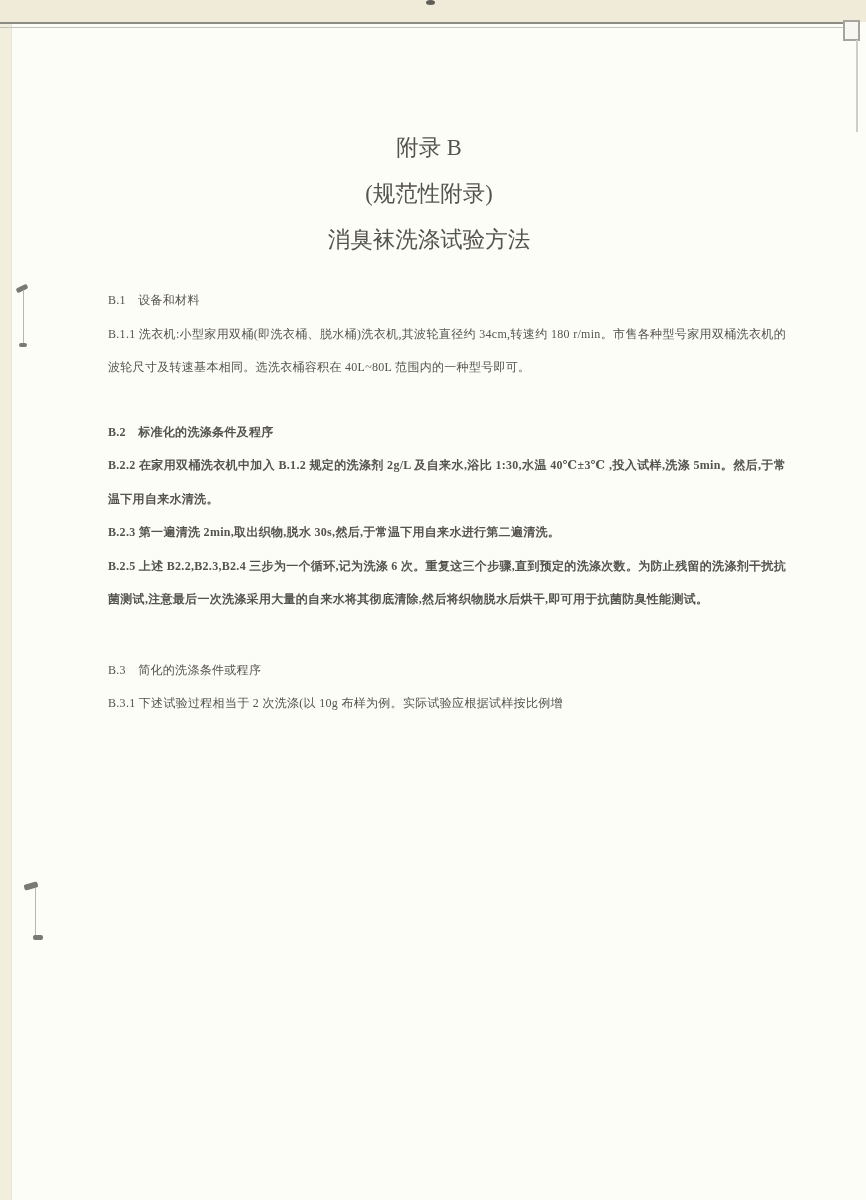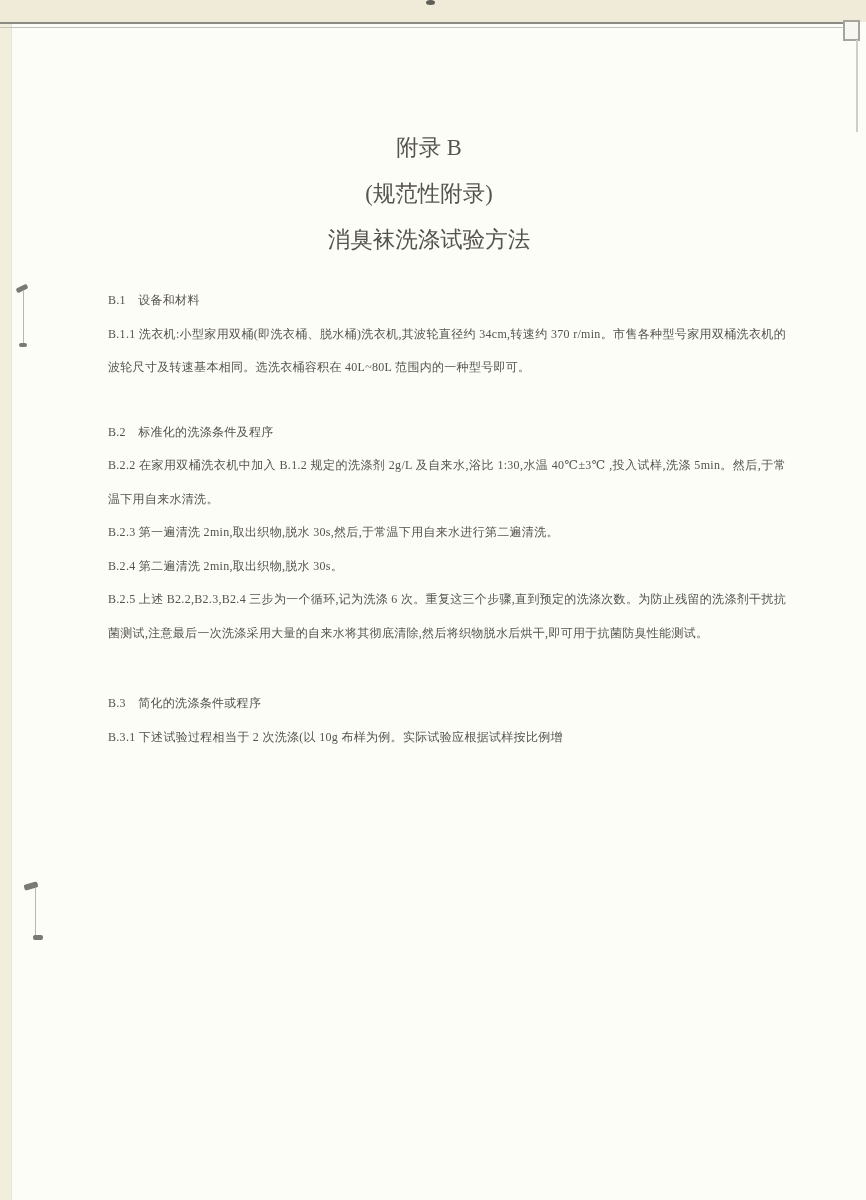--- a/index.html
+++ b/index.html
@@ -40,21 +40,21 @@
   .title-block{
     position:absolute;left:0;top:125px;width:866px;transform:translateX(-4px);
     text-align:center;font-size:22.5px;line-height:46px;color:var(--ink);
   }
   .doc-body{
     position:absolute;left:108px;top:284px;width:678px;
     font-size:12px;line-height:33.5px;letter-spacing:0.3px;
     text-align:justify;color:var(--ink);
   }
   .doc-body p{margin:0;}
-  .sec-2{margin-top:31px;}
+  .sec-2{margin-top:31px;font-weight:bold;}
   .sec-3{margin-top:37px;}
 </style>
 </head>
 <body>
 
 <div class="left-strip"></div>
 <div class="top-band"></div>
 <div class="top-line"></div>
 <div class="top-line-2"></div>
 <div class="corner-tab"></div>
@@ -73,26 +73,25 @@
 
 <div class="title-block">
   <div>附录 B</div>
   <div>(规范性附录)</div>
   <div>消臭袜洗涤试验方法</div>
 </div>
 
 <div class="doc-body">
   <div class="section sec-1">
     <p class="section-heading">B.1　设备和材料</p>
-    <p>B.1.1 洗衣机:小型家用双桶(即洗衣桶、脱水桶)洗衣机,其波轮直径约 34cm,转速约 370 r/min。市售各种型号家用双桶洗衣机的波轮尺寸及转速基本相同。选洗衣桶容积在 40L~80L 范围内的一种型号即可。</p>
+    <p>B.1.1 洗衣机:小型家用双桶(即洗衣桶、脱水桶)洗衣机,其波轮直径约 34cm,转速约 180 r/min。市售各种型号家用双桶洗衣机的波轮尺寸及转速基本相同。选洗衣桶容积在 40L~80L 范围内的一种型号即可。</p>
   </div>
   <div class="section sec-2">
     <p class="section-heading">B.2　标准化的洗涤条件及程序</p>
     <p>B.2.2 在家用双桶洗衣机中加入 B.1.2 规定的洗涤剂 2g/L 及自来水,浴比 1:30,水温 40℃±3℃ ,投入试样,洗涤 5min。然后,于常温下用自来水清洗。</p>
     <p>B.2.3 第一遍清洗 2min,取出织物,脱水 30s,然后,于常温下用自来水进行第二遍清洗。</p>
-    <p>B.2.4 第二遍清洗 2min,取出织物,脱水 30s。</p>
     <p>B.2.5 上述 B2.2,B2.3,B2.4 三步为一个循环,记为洗涤 6 次。重复这三个步骤,直到预定的洗涤次数。为防止残留的洗涤剂干扰抗菌测试,注意最后一次洗涤采用大量的自来水将其彻底清除,然后将织物脱水后烘干,即可用于抗菌防臭性能测试。</p>
   </div>
   <div class="section sec-3">
     <p class="section-heading">B.3　简化的洗涤条件或程序</p>
     <p>B.3.1 下述试验过程相当于 2 次洗涤(以 10g 布样为例。实际试验应根据试样按比例增</p>
   </div>
 </div>
 
 </body></html>

